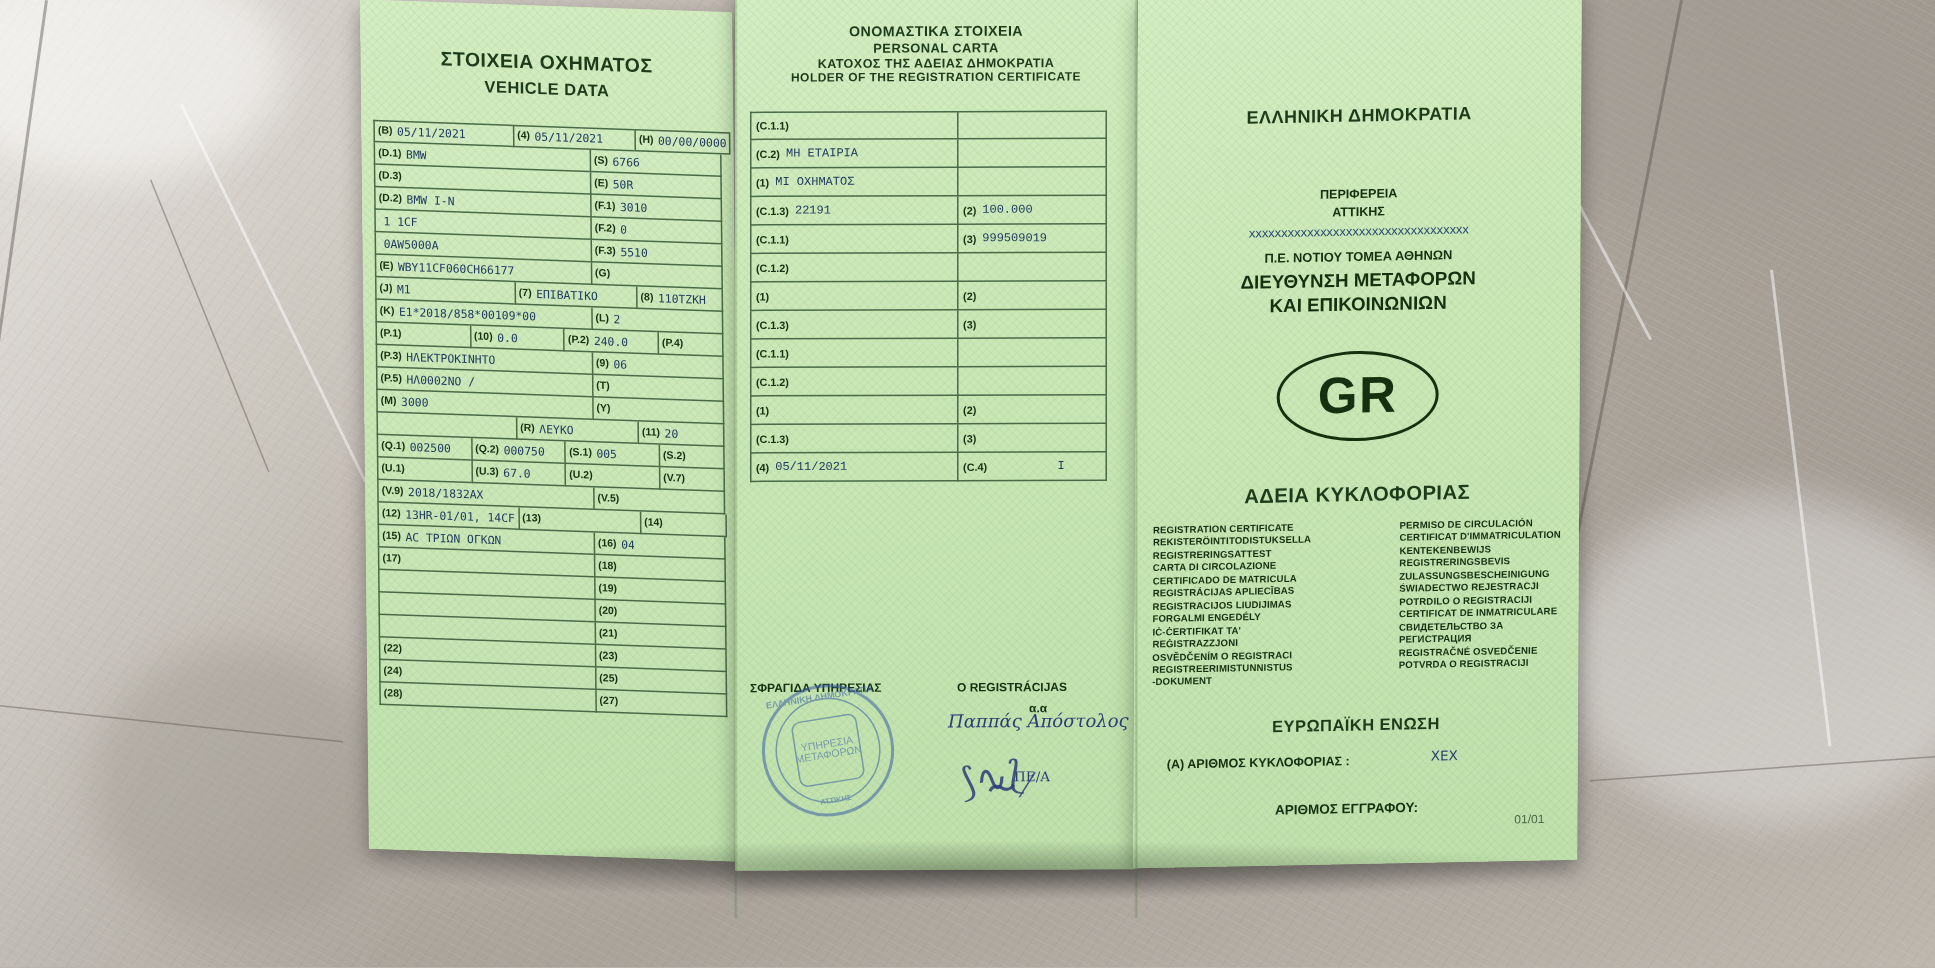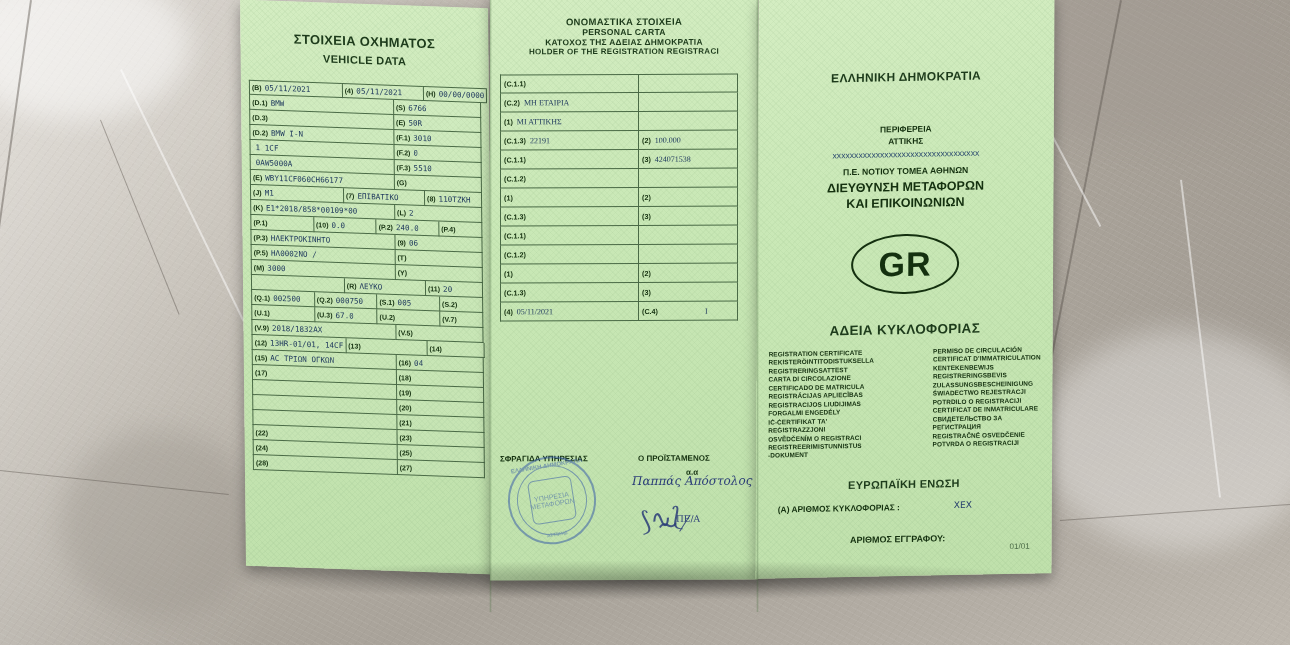--- a/index.html
+++ b/index.html
@@ -99,21 +99,21 @@
   .mrow{display:flex;align-items:stretch;}
   .mcell{
     border:1px solid #4a6a46;border-right:none;
     min-height:19px;box-sizing:border-box;
     display:flex;align-items:center;padding:0 3px;
     font-size:7.2px;color:#14300f;font-weight:bold;
   }
   .mcell:last-child{border-right:1px solid #4a6a46;}
   .mrow + .mrow .mcell{border-top:none;}
   .mval{
-    font-family:Liberation Serif, serif;
+    font-family:Liberation Mono, monospace;
     font-weight:normal;font-size:8px;color:#203a5e;padding-left:4px;
     white-space:nowrap;overflow:hidden;
   }
 
   
   .gr-oval{
     width:104px;height:56px;border:2.5px solid #14300f;border-radius:50%;
     margin:0 auto;display:flex;align-items:center;justify-content:center;
     font-size:34px;font-weight:bold;color:#14300f;letter-spacing:1px;
   }
@@ -484,21 +484,21 @@
           </div>
       </div>
     </div>
 
     <div class="panel" id="panel-mid">
       <div class="panel-inner">
         <div style="position:absolute;left:0;right:0;top:24px;text-align:center;">
           <div class="hdr" style="font-size:9.5px;">ΟΝΟΜΑΣΤΙΚΑ ΣΤΟΙΧΕΙΑ</div>
           <div class="hdr" style="font-size:8.6px;">PERSONAL CARTA</div>
           <div class="hdr" style="font-size:8.4px;">ΚΑΤΟΧΟΣ ΤΗΣ ΑΔΕΙΑΣ ΔΗΜΟΚΡΑΤΙΑ</div>
-          <div class="hdr" style="font-size:8px;">HOLDER OF THE REGISTRATION REGISTRACI</div>
+          <div class="hdr" style="font-size:8px;">HOLDER OF THE REGISTRATION CERTIFICATE</div>
         </div>
 
         <div id="mid-grid" style="position:absolute;left:10px;right:20px;top:82px;">
             <div class="mrow">
               <div class="mcell" style="flex: 0 0 58%;">
                 <span>(C.1.1)</span>
                 <span class="mval"></span>
               </div>
               <div class="mcell" style="flex: 0 0 42%;">
                 <span></span>
@@ -511,21 +511,21 @@
                 <span class="mval">ΜΗ ΕΤΑΙΡΙΑ</span>
               </div>
               <div class="mcell" style="flex: 0 0 42%;">
                 <span></span>
                 <span class="mval"></span>
               </div>
             </div>
             <div class="mrow">
               <div class="mcell" style="flex: 0 0 58%;">
                 <span>(1)</span>
-                <span class="mval">ΜΙ ΑΤΤΙΚΗΣ</span>
+                <span class="mval">ΜΙ ΟΧΗΜΑΤΟΣ</span>
               </div>
               <div class="mcell" style="flex: 0 0 42%;">
                 <span></span>
                 <span class="mval"></span>
               </div>
             </div>
             <div class="mrow">
               <div class="mcell" style="flex: 0 0 58%;">
                 <span>(C.1.3)</span>
                 <span class="mval">22191</span>
@@ -535,21 +535,21 @@
                 <span class="mval">100.000</span>
               </div>
             </div>
             <div class="mrow">
               <div class="mcell" style="flex: 0 0 58%;">
                 <span>(C.1.1)</span>
                 <span class="mval"></span>
               </div>
               <div class="mcell" style="flex: 0 0 42%;">
                 <span>(3)</span>
-                <span class="mval">424071538</span>
+                <span class="mval">999509019</span>
               </div>
             </div>
             <div class="mrow">
               <div class="mcell" style="flex: 0 0 58%;">
                 <span>(C.1.2)</span>
                 <span class="mval"></span>
               </div>
               <div class="mcell" style="flex: 0 0 42%;">
                 <span></span>
                 <span class="mval"></span>
@@ -621,21 +621,21 @@
                 <span class="mval">05/11/2021</span>
               </div>
               <div class="mcell" style="flex: 0 0 42%; gap: 43px;">
                 <span>(C.4)</span>
                 <span class="mval">I</span>
               </div>
             </div>
           </div>
 
         <div style="position:absolute;left:10px;top:462px;font-size:8px;font-weight:bold;color:#14300f;">ΣΦΡΑΓΙΔΑ ΥΠΗΡΕΣΙΑΣ</div>
-        <div style="position:absolute;left:148px;top:462px;font-size:8px;font-weight:bold;color:#14300f;">Ο ΠΡΟΪΣΤΑΜΕΝΟΣ</div>
+        <div style="position:absolute;left:148px;top:462px;font-size:8px;font-weight:bold;color:#14300f;">Ο REGISTRÁCIJAS</div>
         <div style="position:absolute;left:196px;top:476px;font-size:8px;font-weight:bold;color:#14300f;">α.α</div>
 
         <div class="sig" style="position:absolute;left:142px;top:482px;">Παππάς Απόστολος</div>
         <div class="sig" style="position:absolute;left:186px;top:522px;font-size:9px;font-style:normal;">ΠΕ/Α</div>
         <div class="sig-scribble" style="left:150px;top:512px;">⟆∿⟅</div>
         <div class="sig-scribble" style="left:168px;top:520px;font-size:20px;">〜⟋</div>
 
         <div class="stamp">
           <div class="stamp-txt" style="top:4px;">ΕΛΛΗΝΙΚΗ ΔΗΜΟΚΡΑΤΙΑ</div>
           <div class="stamp-core">ΥΠΗΡΕΣΙΑ ΜΕΤΑΦΟΡΩΝ</div>

